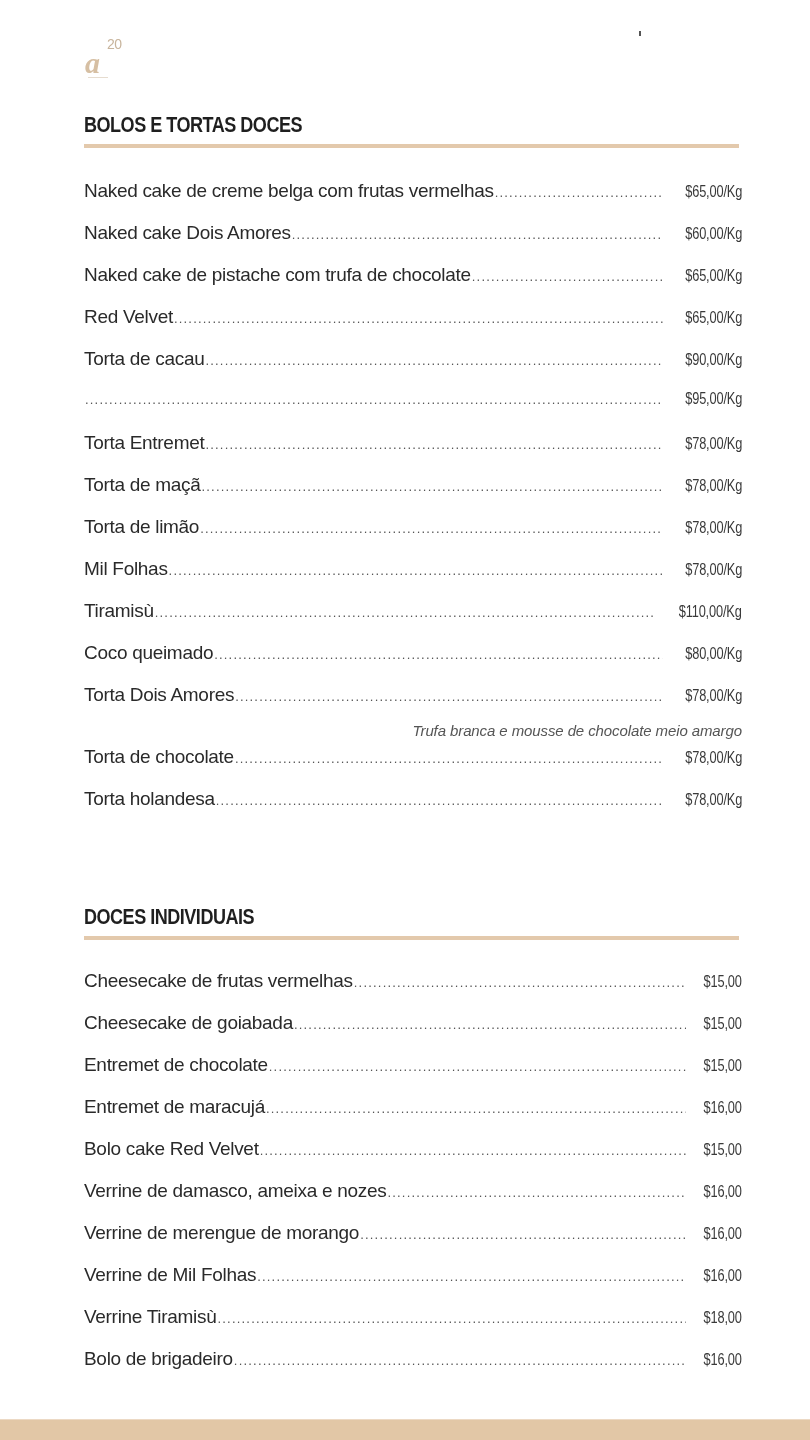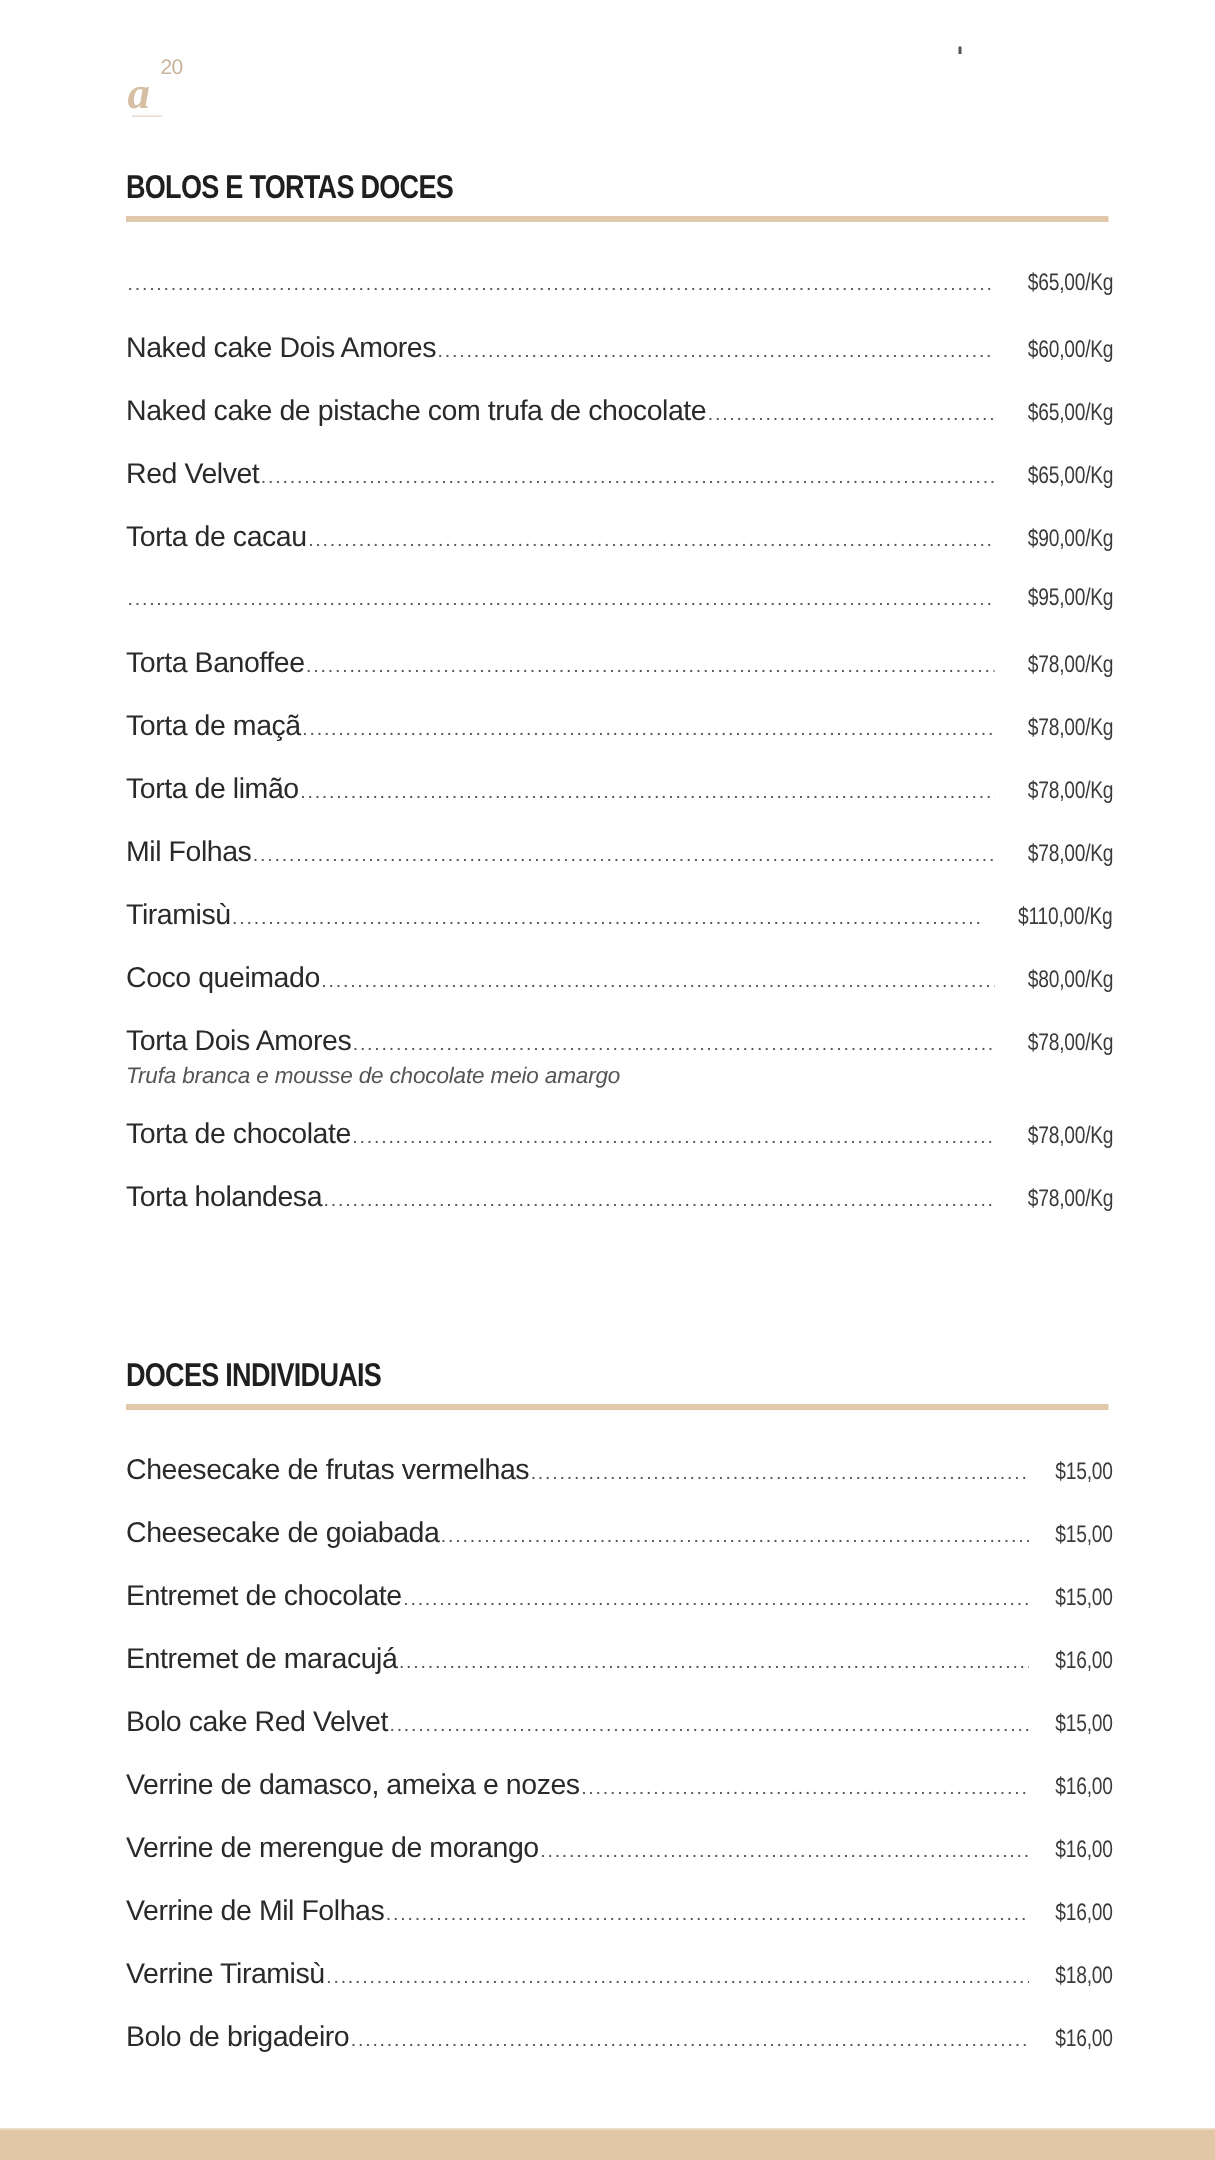--- a/index.html
+++ b/index.html
@@ -122,22 +122,23 @@
       white-space: nowrap;
       transform: scaleX(0.8);
       transform-origin: right center;
       letter-spacing: -0.2px;
     }
     .item-desc {
       font-size: 15px;
       font-style: italic;
       color: #555;
       white-space: nowrap;
-      margin-top: 1px;
+      margin-top: 14px;
       letter-spacing: -0.1px;
+      text-align: right;
     }
     .footer-band {
       position: absolute;
       left: 0;
       top: 1419px;
       width: 810px;
       height: 21px;
       background: #e2c7a6;
       border-top: 1px solid #ecd9c4;
     }
@@ -151,20 +152,21 @@
   <span class="logo-line"></span>
 </div>
 <div class="tick-mark"></div>
 
 <div class="section" style="top:112px;">
   <div class="section-title">BOLOS E TORTAS DOCES</div>
   <div class="section-rule"></div>
   <div class="items" style="top:68px;">
     <div class="item">
       <div class="item-row">
+          <span class="item-name">Naked cake de creme belga com frutas vermelhas</span>
           <span class="leader"></span>
           <span class="item-price">$65,00/Kg</span>
         </div>
     </div>
     <div class="item">
       <div class="item-row">
           <span class="item-name">Naked cake Dois Amores</span>
           <span class="leader"></span>
           <span class="item-price">$60,00/Kg</span>
         </div>
@@ -191,21 +193,21 @@
         </div>
     </div>
     <div class="item">
       <div class="item-row">
           <span class="leader"></span>
           <span class="item-price">$95,00/Kg</span>
         </div>
     </div>
     <div class="item">
       <div class="item-row">
-          <span class="item-name">Torta Banoffee</span>
+          <span class="item-name">Torta Entremet</span>
           <span class="leader"></span>
           <span class="item-price">$78,00/Kg</span>
         </div>
     </div>
     <div class="item">
       <div class="item-row">
           <span class="item-name">Torta de maçã</span>
           <span class="leader"></span>
           <span class="item-price">$78,00/Kg</span>
         </div>

